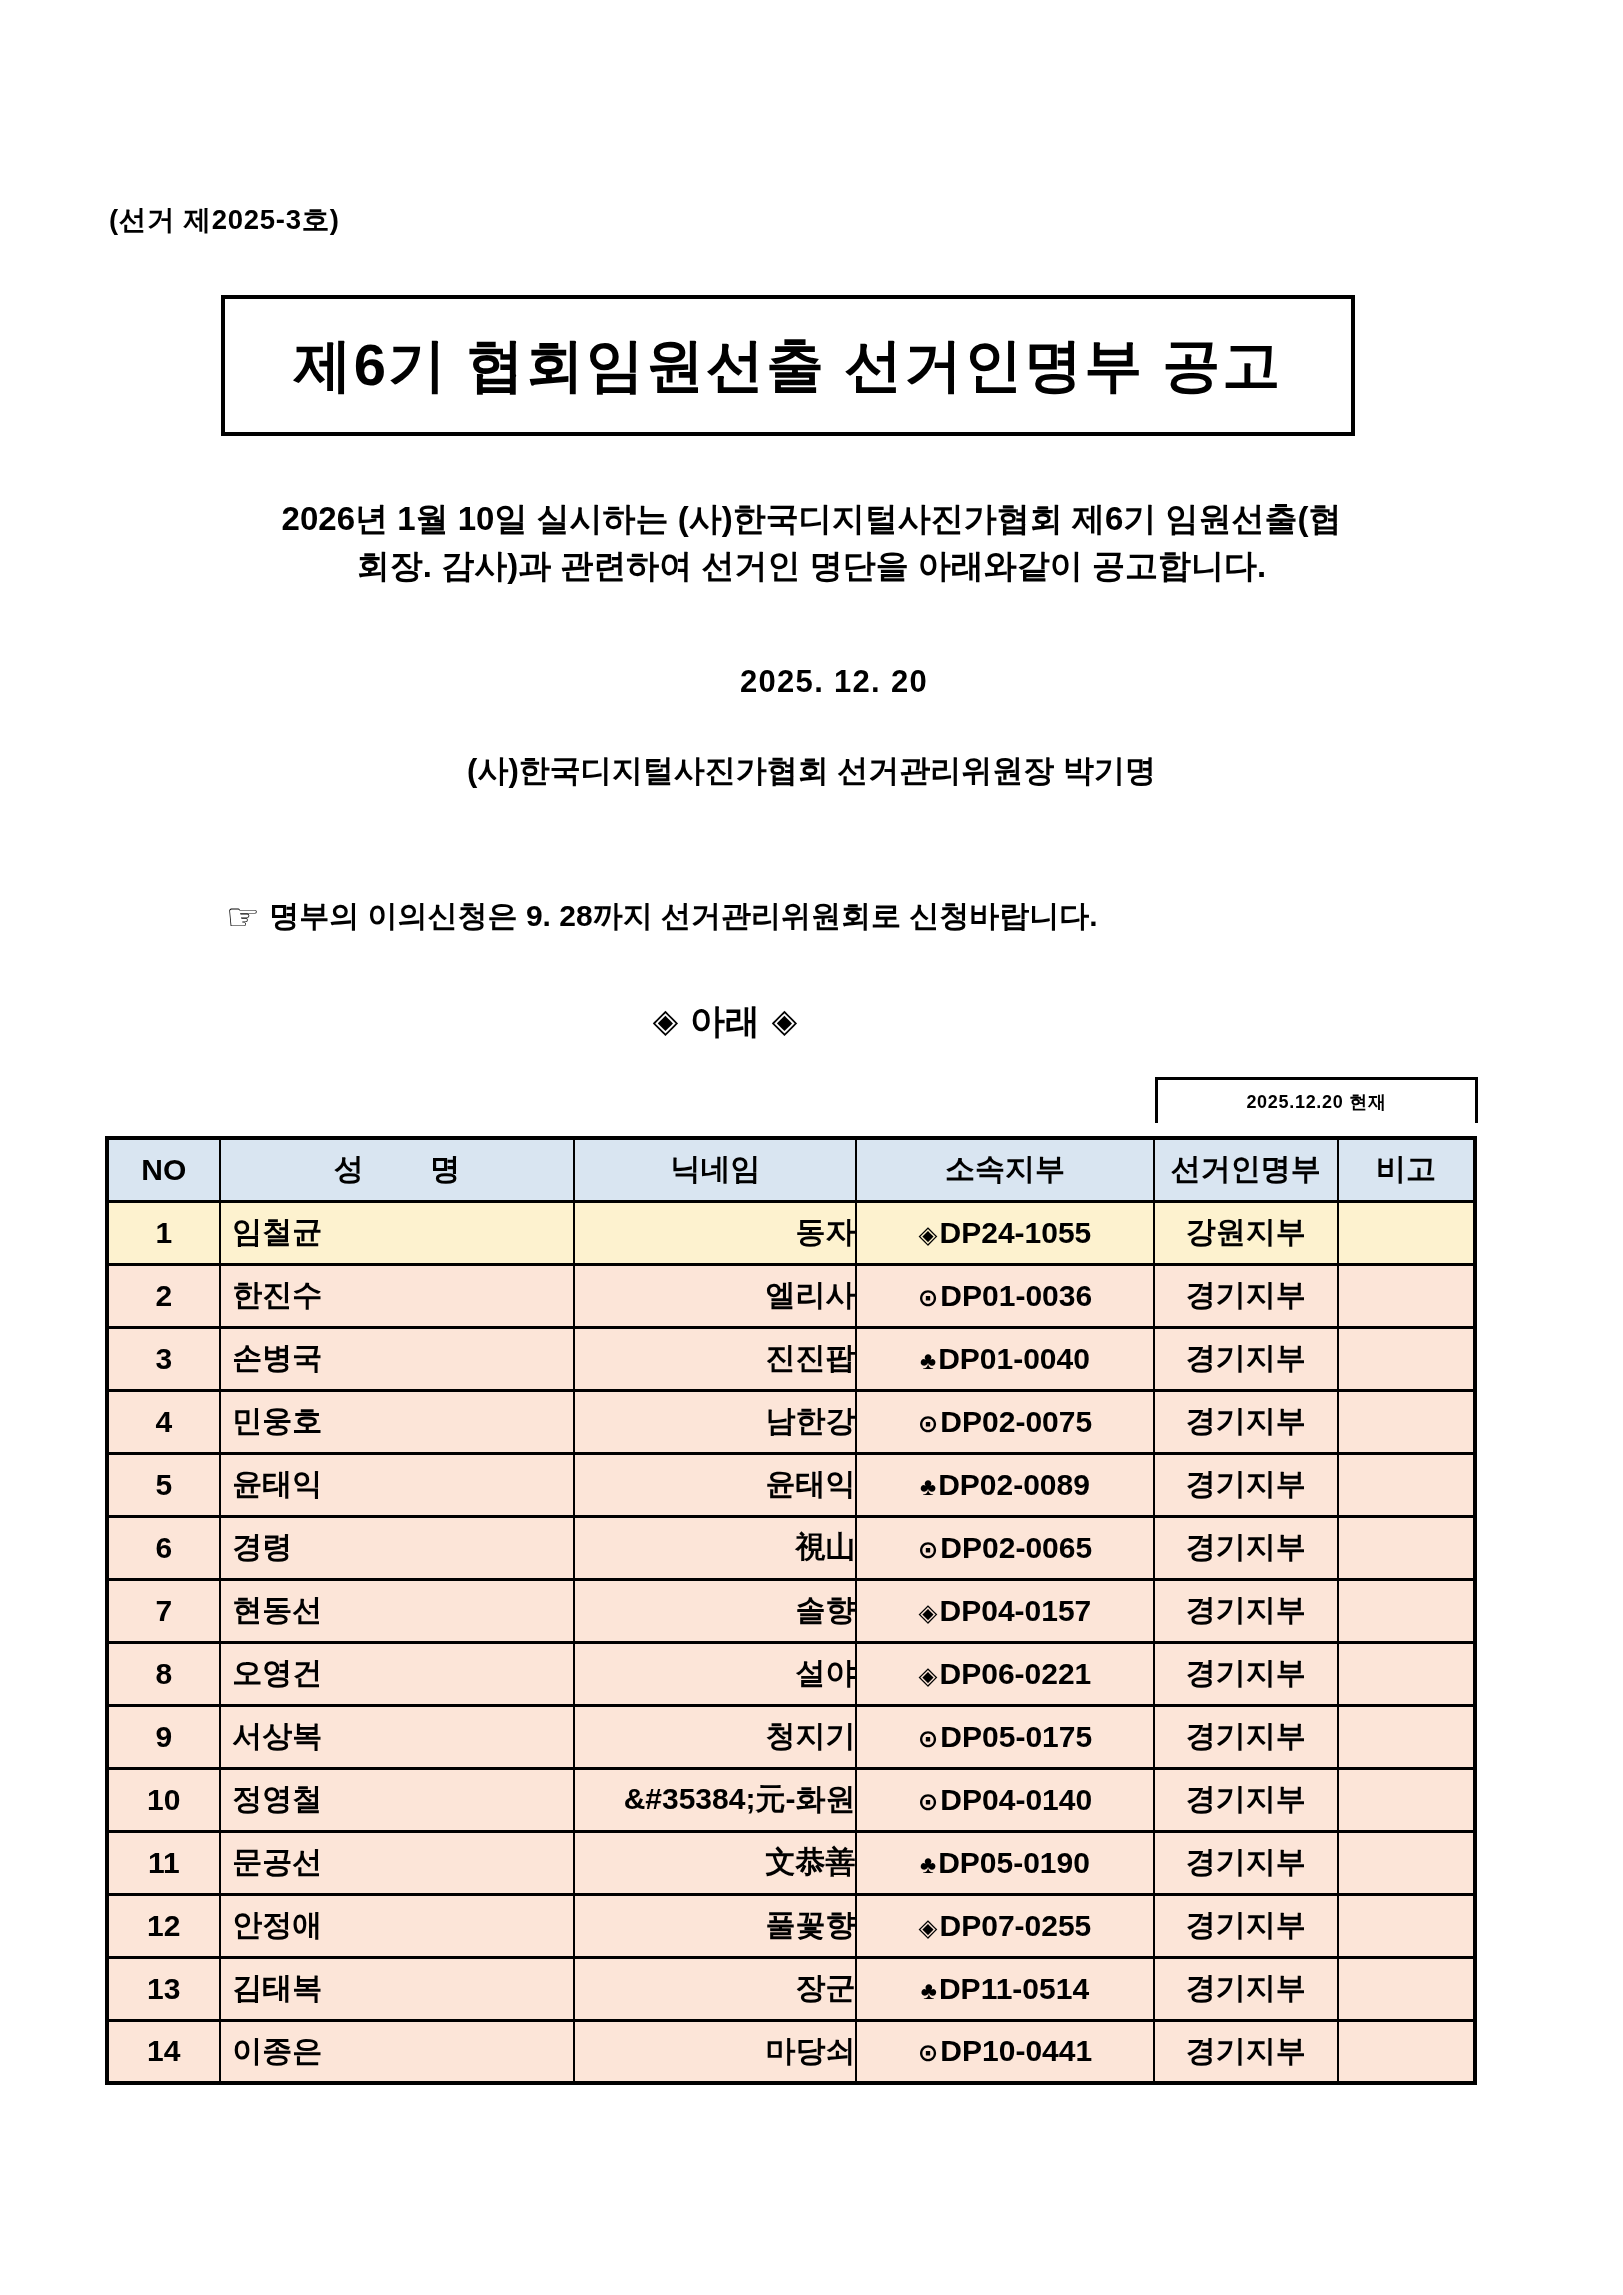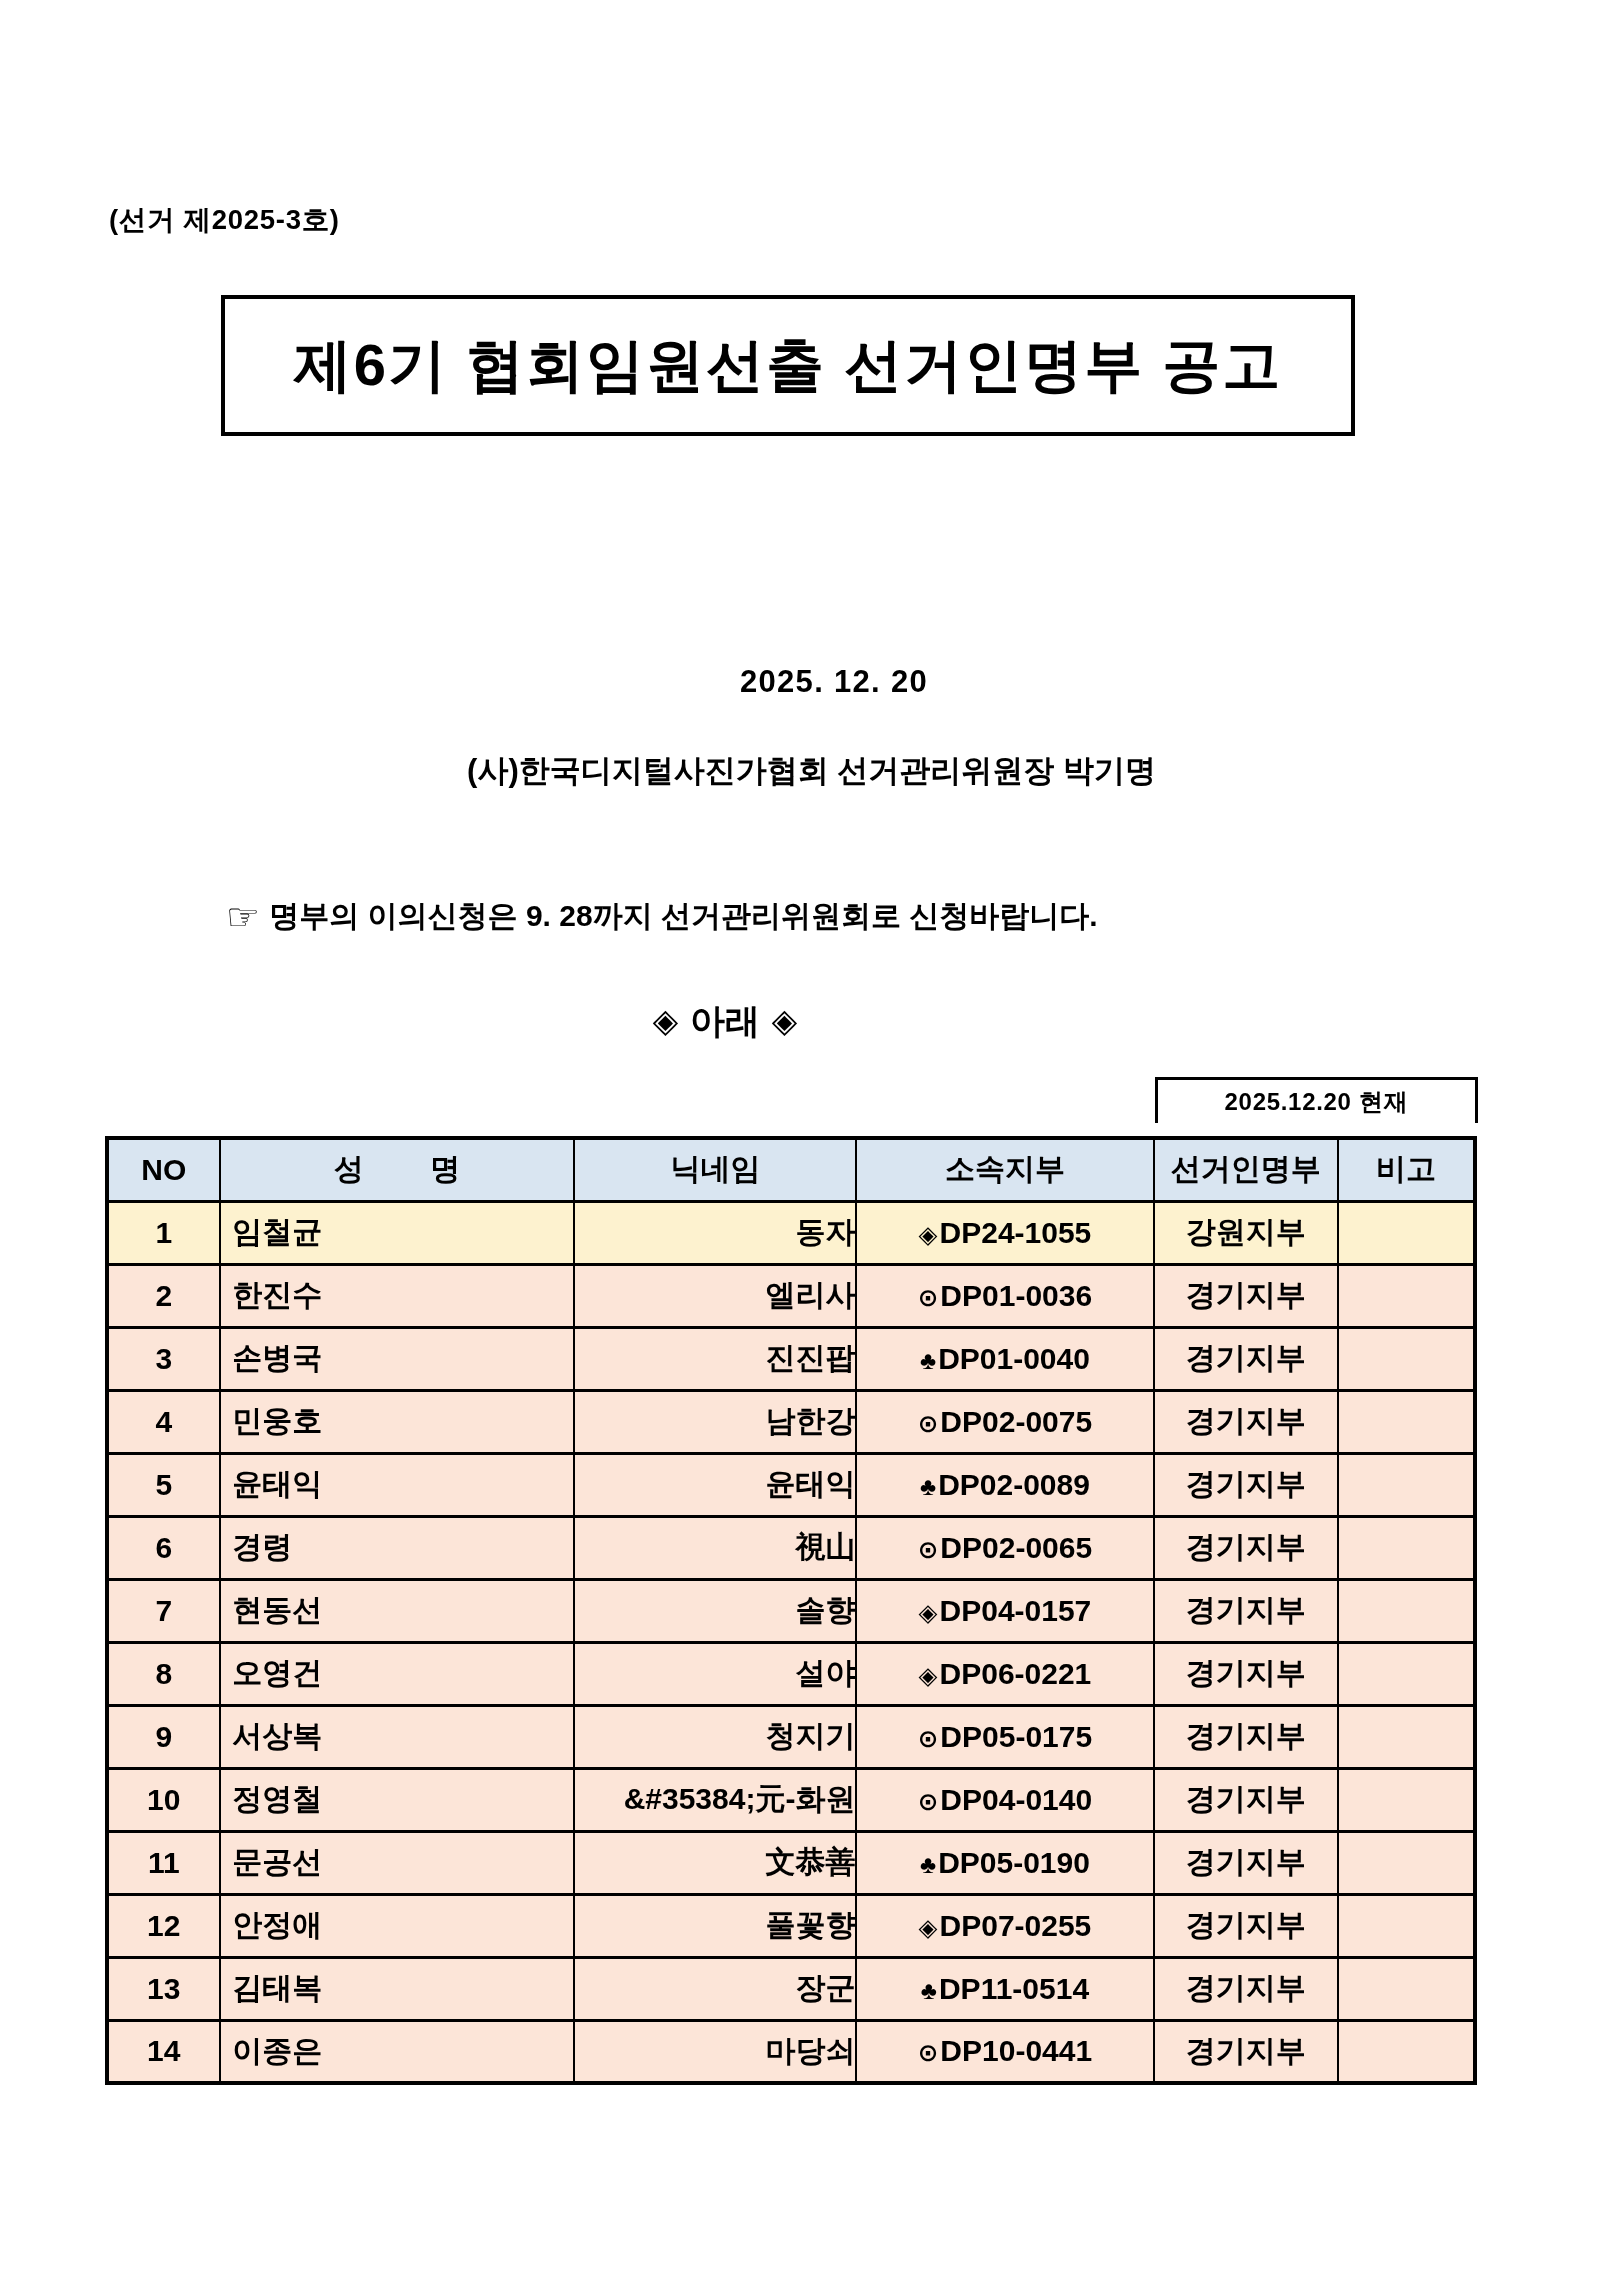--- a/index.html
+++ b/index.html
@@ -46,21 +46,21 @@
     position:absolute; left:725px; top:998px; transform:translateX(-50%);
     font-size:35px; font-weight:800; white-space:nowrap;
   }
   .section-heading .diamond-icon { font-size:33px; font-weight:400; vertical-align:0.7px; }
   .section-heading .heading-label { margin:0 11.8px; }
   .asof-box {
     position:absolute; left:1155px; top:1077px;
     width:323px; height:46px;
     border:3.3px solid #000; border-bottom:none;
     display:flex; align-items:center; justify-content:center;
-    font-size:24px; font-weight:700; letter-spacing:0.7px;
+    font-size:18px; font-weight:700; letter-spacing:0.7px;
     background:#ffffff;
   }
   table.voter-table {
     position:absolute; left:105px; top:1136px;
     width:1372px;
     border-collapse:collapse; table-layout:fixed;
     border:4.6px solid #000;
   }
   .voter-table th, .voter-table td {
     border-top:3.3px solid #000; border-bottom:3.3px solid #000;
@@ -82,20 +82,24 @@
 <body>
 
 <div class="page">
 
   <div class="doc-number">(선거 제2025-3호)</div>
 
   <div class="title-box">
     <div class="title-text">제6기 협회임원선출 선거인명부 공고</div>
   </div>
 
+  <div class="intro">
+    <div>2026년 1월 10일 실시하는 (사)한국디지털사진가협회 제6기 임원선출(협</div>
+    <div>회장. 감사)과 관련하여 선거인 명단을 아래와같이 공고합니다.</div>
+  </div>
 
   <div class="date-line">2025. 12. 20</div>
 
   <div class="signer-line">(사)한국디지털사진가협회 선거관리위원장 박기명</div>
 
   <div class="note-line"><span class="hand-icon">☞</span><span>명부의 이의신청은 9. 28까지 선거관리위원회로 신청바랍니다.</span></div>
 
   <div class="section-heading"><span class="diamond-icon">◈</span><span class="heading-label">아래</span><span class="diamond-icon">◈</span></div>
 
   <div class="asof-box">

